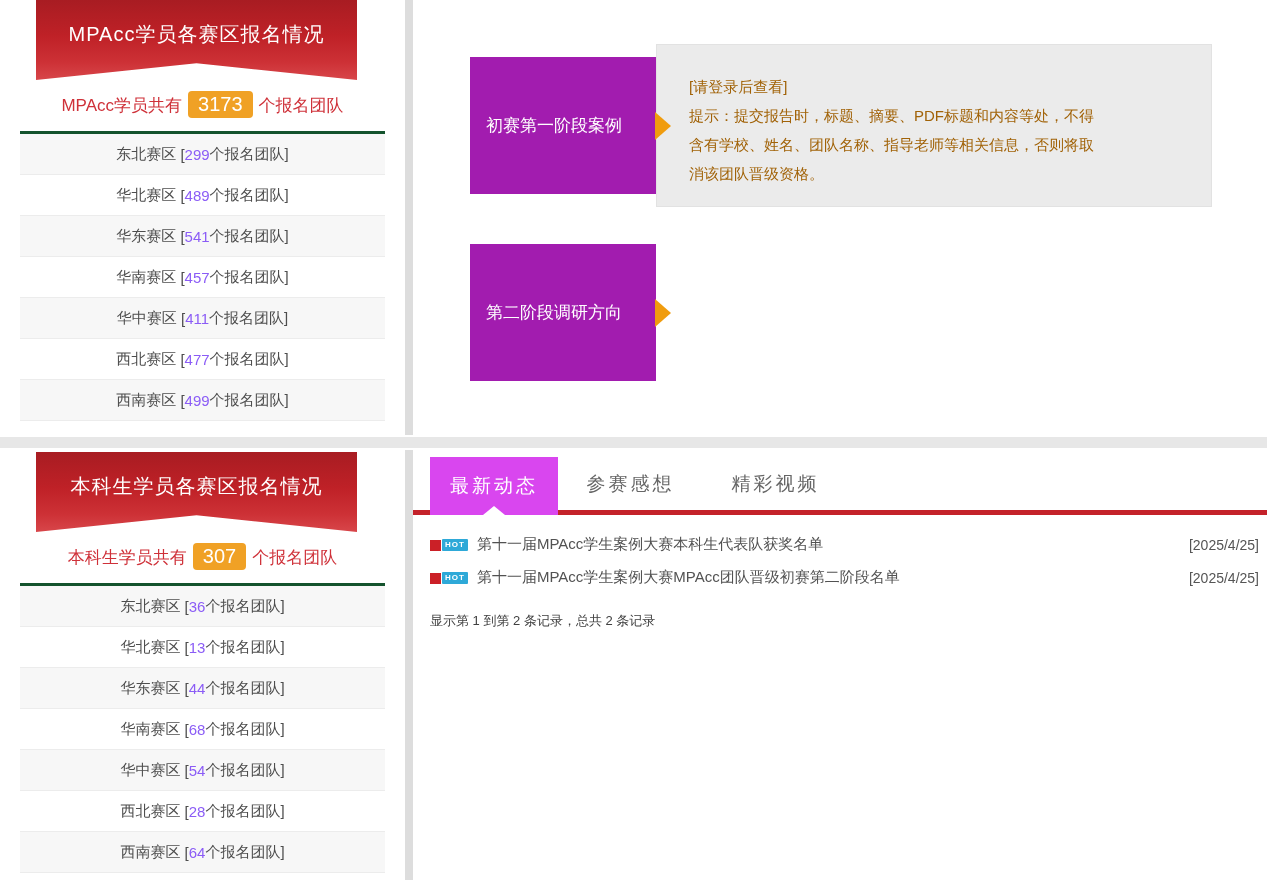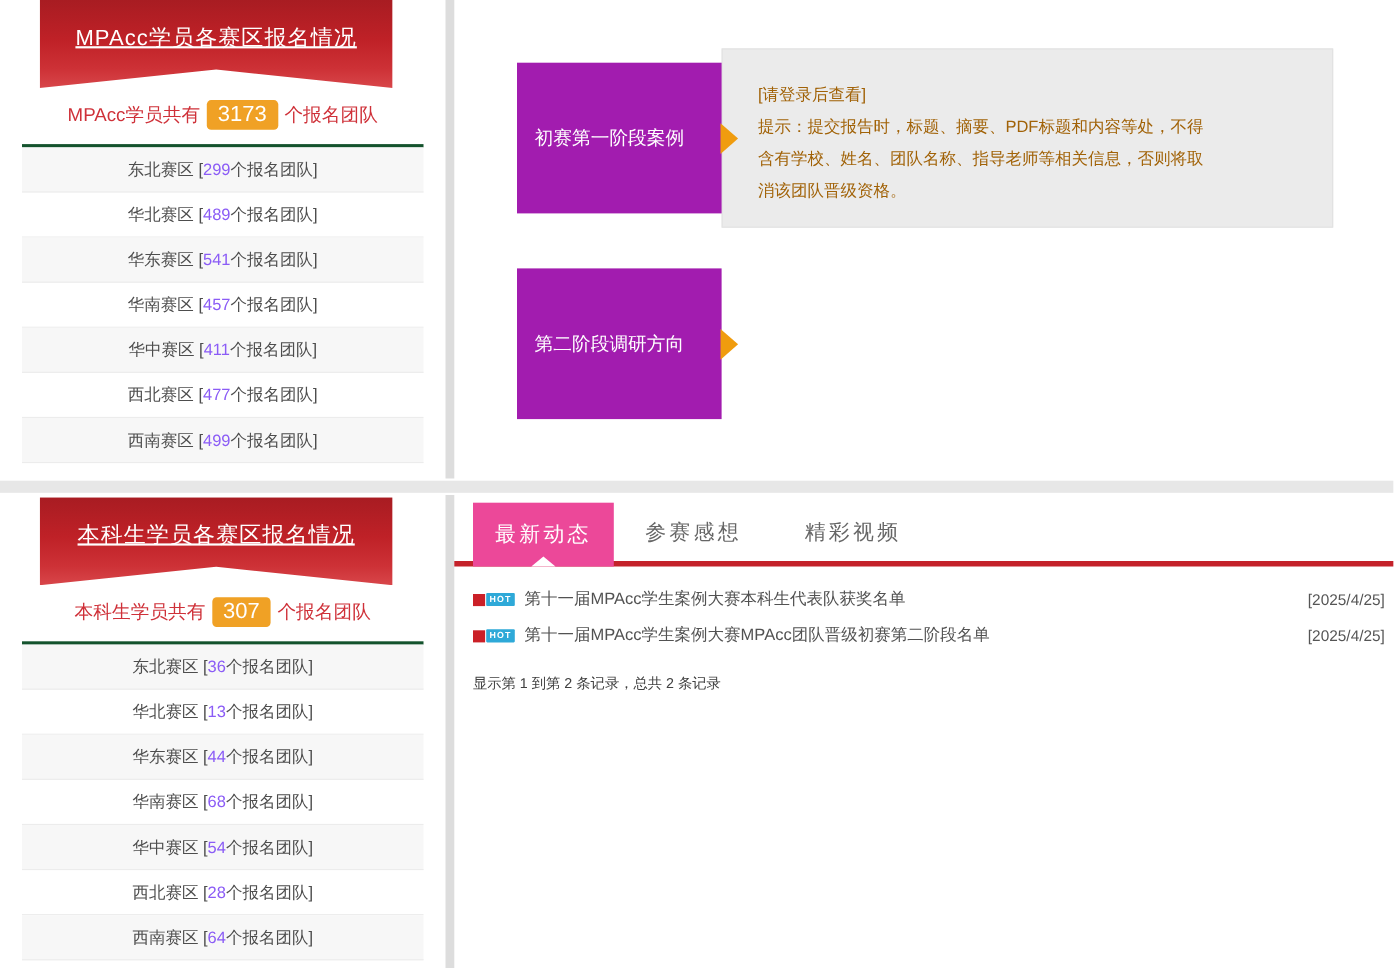--- a/index.html
+++ b/index.html
@@ -14,21 +14,21 @@
   #pl0 { top:0; height:437px; }
   #pl1 { top:448px; height:432px; }
 
   .ribbon {
     position:relative; margin-left:36px; width:321px; height:80px;
     background:linear-gradient(180deg,#a81c22 0%,#bf2127 45%,#cd3136 78%,#d8464a 100%);
     clip-path:polygon(0 0,100% 0,100% 100%,50% 79%,0 100%);
     display:flex; justify-content:center; align-items:flex-start;
   }
   #pl1 .ribbon { margin-top:4px; }
-  .ribbon-title { color:#fff; font-size:20px; letter-spacing:1px; margin-top:21px; white-space:nowrap;text-decoration:underline; }
+  .ribbon-title { color:#fff; font-size:20px; letter-spacing:1px; margin-top:21px; white-space:nowrap; }
 
   .stat { margin-top:11px; text-align:center; color:#cf3139; font-size:17px; line-height:25px; }
   .badge {
     display:inline-block; background:#f0a125; color:#fff; border-radius:4px;
     padding:1px 10px; margin:0 6px; font-size:20px;
   }
 
   .region-list { margin:13px 20px 0 20px; border-top:3px solid #14532d; }
   .region-row {
     height:41px; border-bottom:1px solid #ececec;
@@ -73,21 +73,21 @@
   
   .right-bottom { position:absolute; left:413px; top:448px; width:854px; height:432px; }
   .tabbar { position:relative; height:67px; }
   .tab {
     position:absolute; top:9px; height:53px; display:flex; align-items:center; justify-content:center;
     font-size:19px; letter-spacing:3px; color:#666; cursor:pointer; white-space:nowrap;
   }
   .tab-0 { left:17px; width:128px; }
   .tab-1 { left:145px; width:145px; }
   .tab-2 { left:290px; width:145px; }
-  .tab.active { background:#ec4899; color:#fff; height:58px; z-index:2; }
+  .tab.active { background:#d946ef; color:#fff; height:58px; z-index:2; }
   .tab-underline { position:absolute; left:0; top:62px; width:854px; height:5px; background:#c4222a; z-index:1; }
   .tab-notch {
     position:absolute; bottom:0; left:50%; margin-left:-11px; width:0; height:0;
     border-left:11px solid transparent; border-right:11px solid transparent; border-bottom:9px solid #fff;
   }
 
   .news-list { padding:13px 6px 0 17px; }
   .news-row { display:flex; align-items:center; height:33px; font-size:15px; color:#525252; }
   .hot-icon { display:inline-flex; align-items:flex-end; margin-right:9px; flex:0 0 auto; }
   .hot-square { width:11px; height:11px; background:#cb2027; display:inline-block; margin-right:1px; }

